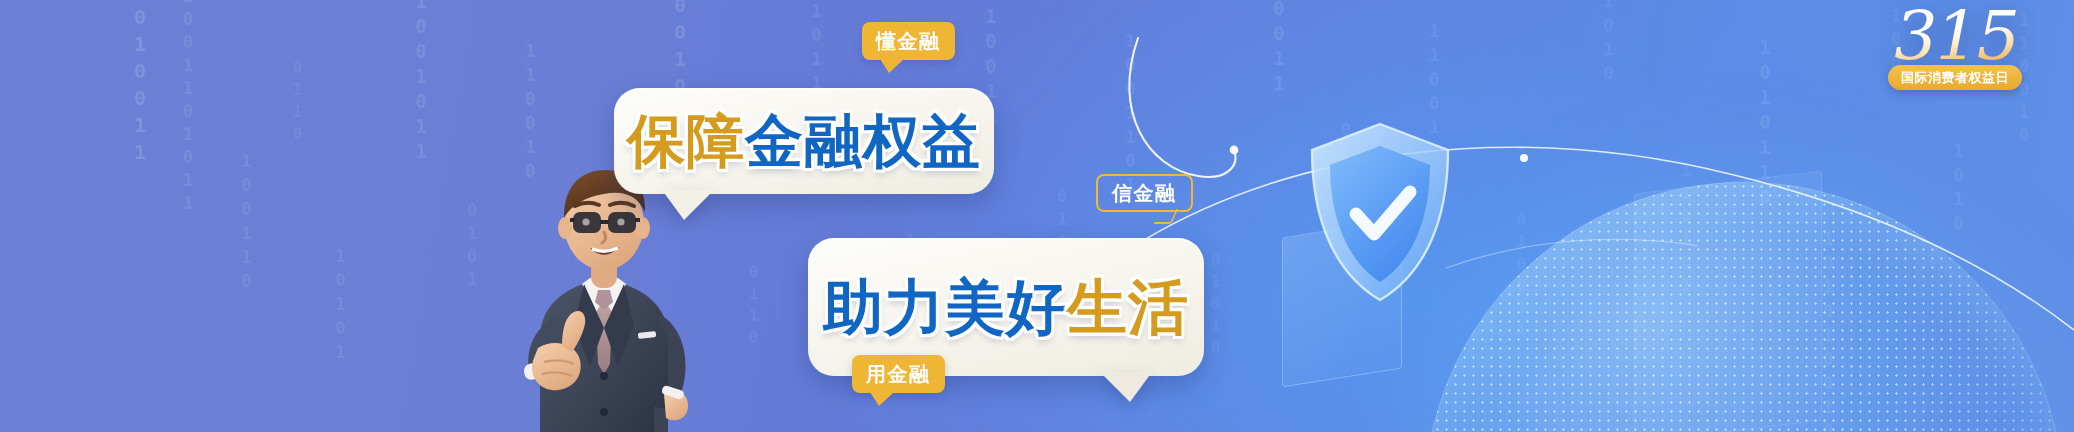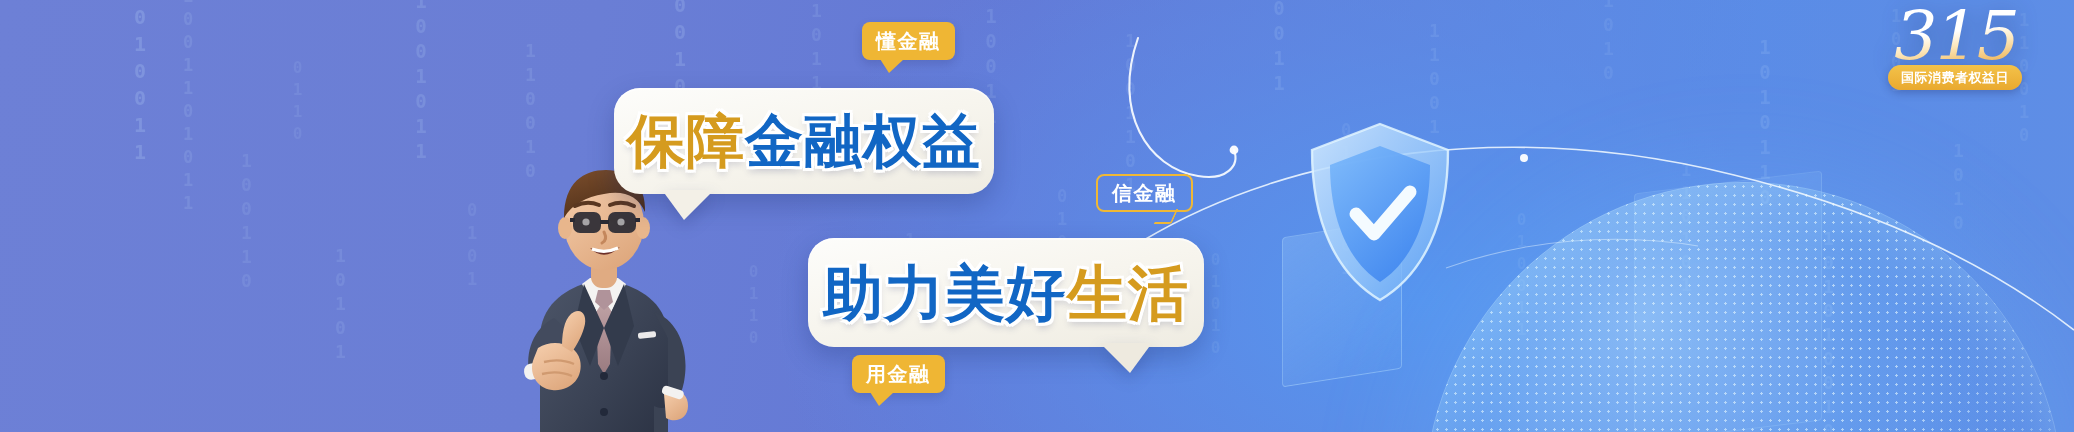--- a/index.html
+++ b/index.html
@@ -103,21 +103,21 @@
 
   #bubble1 { left:614px; top:88px; width:380px; height:106px; }
   #bubble1 .bubble-title { font-size:58px; letter-spacing:1px; }
   #bubble1 .tail {
     left:48px; bottom:-26px;
     border-left:22px solid transparent;
     border-right:30px solid transparent;
     border-top:30px solid #f3f0e7;
     filter:drop-shadow(0 7px 8px rgba(30,45,110,.22));
   }
-  #bubble2 { left:808px; top:238px; width:396px; height:109px; }
+  #bubble2 { left:808px; top:238px; width:396px; height:138px; }
   #bubble2 .bubble-title { font-size:60px; letter-spacing:1px; }
   #bubble2 .tail {
     right:52px; bottom:-26px;
     border-left:30px solid transparent;
     border-right:22px solid transparent;
     border-top:30px solid #eeeadf;
     filter:drop-shadow(0 7px 8px rgba(30,45,110,.22));
   }
 
   

